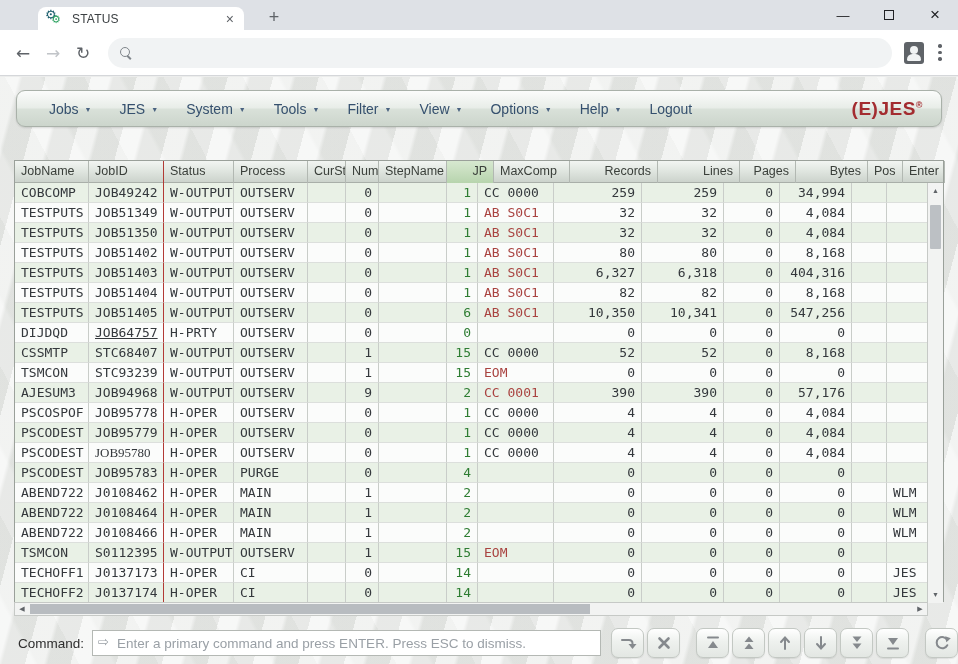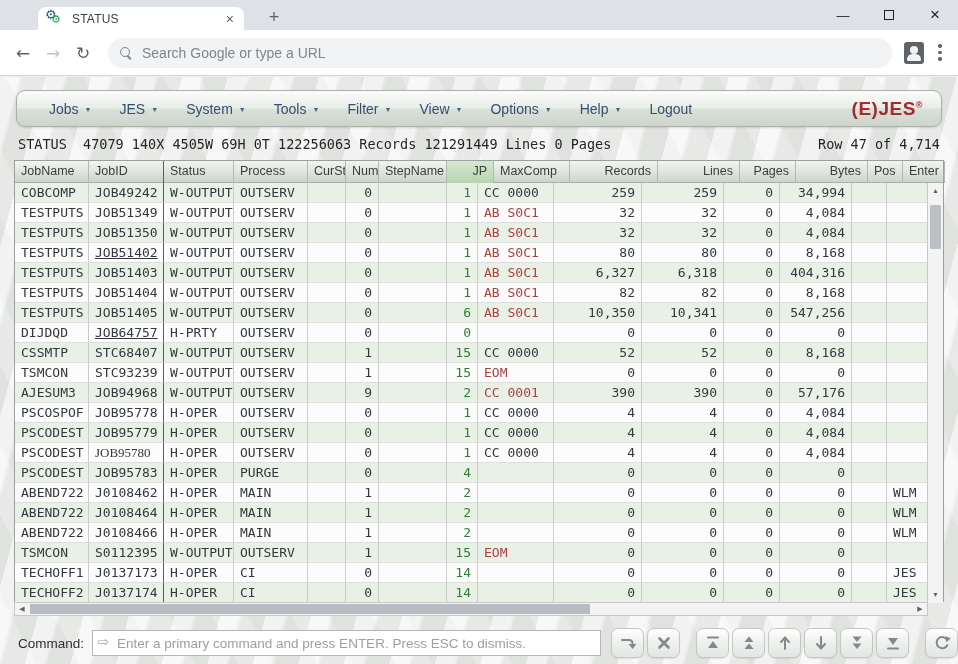--- a/index.html
+++ b/index.html
@@ -148,21 +148,20 @@
       <div class="win-btn" style="font-size:17px">×</div>
     </div>
   </div>
 
   <div class="toolbar">
     <span class="nav-ico back">←</span>
     <span class="nav-ico disabled">→</span>
     <span class="nav-ico">↻</span>
     <div class="omnibox">
       <span class="mag"></span>
-      <input type="text" placeholder="Search Google or type a URL" style="">
     </div>
     <div class="profile-badge"></div>
     <div class="kebab">
         <i></i>
         <i></i>
         <i></i>
       </div>
   </div>
 
   <div class="app">
@@ -199,24 +198,20 @@
           </span>
           <span class="menu-item">
             <span>Help</span>
             <span class="menu-caret">▼</span>
           </span>
         </span>
       <span class="menu-logout">Logout</span>
       <span class="brand"><span>(E)JES</span><sup>®</sup></span>
     </div>
 
-    <div class="statusline">
-      <span class="left">STATUS  47079 140X 4505W 69H 0T 122256063 Records 121291449 Lines 0 Pages</span>
-      <span class="right">Row 47 of 4,714</span>
-    </div>
 
     <div class="grid">
       <div class="ghead">
           <div class="th" style="width: 74px;">JobName</div>
           <div class="th redsep" style="width: 75px;">JobID</div>
           <div class="th" style="width: 70px;">Status</div>
           <div class="th" style="width: 74px;">Process</div>
           <div class="th" style="width: 38px;">CurSt</div>
           <div class="th r" style="width: 33px;">NumS</div>
           <div class="th" style="width: 68px;">StepName</div>
@@ -276,21 +271,21 @@
             <div class="cell red-val" style="width: 76px;">AB S0C1</div>
             <div class="cell r" style="width: 88px;">32</div>
             <div class="cell r" style="width: 82px;">32</div>
             <div class="cell r" style="width: 56px;">0</div>
             <div class="cell r" style="width: 72px;">4,084</div>
             <div class="cell" style="width: 35px;"></div>
             <div class="cell" style="width: 42px;"></div>
           </div>
           <div class="row odd">
             <div class="cell" style="width: 74px;">TESTPUTS</div>
-            <div class="cell redsep" style="width: 75px; text-decoration: underline;">JOB51402</div>
+            <div class="cell redsep" style="width: 75px;">JOB51402</div>
             <div class="cell" style="width: 70px;">W-OUTPUT</div>
             <div class="cell" style="width: 74px;">OUTSERV</div>
             <div class="cell" style="width: 38px;"></div>
             <div class="cell r" style="width: 33px;">0</div>
             <div class="cell" style="width: 68px;"></div>
             <div class="cell r jp-val" style="width: 31px;">1</div>
             <div class="cell red-val" style="width: 76px;">AB S0C1</div>
             <div class="cell r" style="width: 88px;">80</div>
             <div class="cell r" style="width: 82px;">80</div>
             <div class="cell r" style="width: 56px;">0</div>

